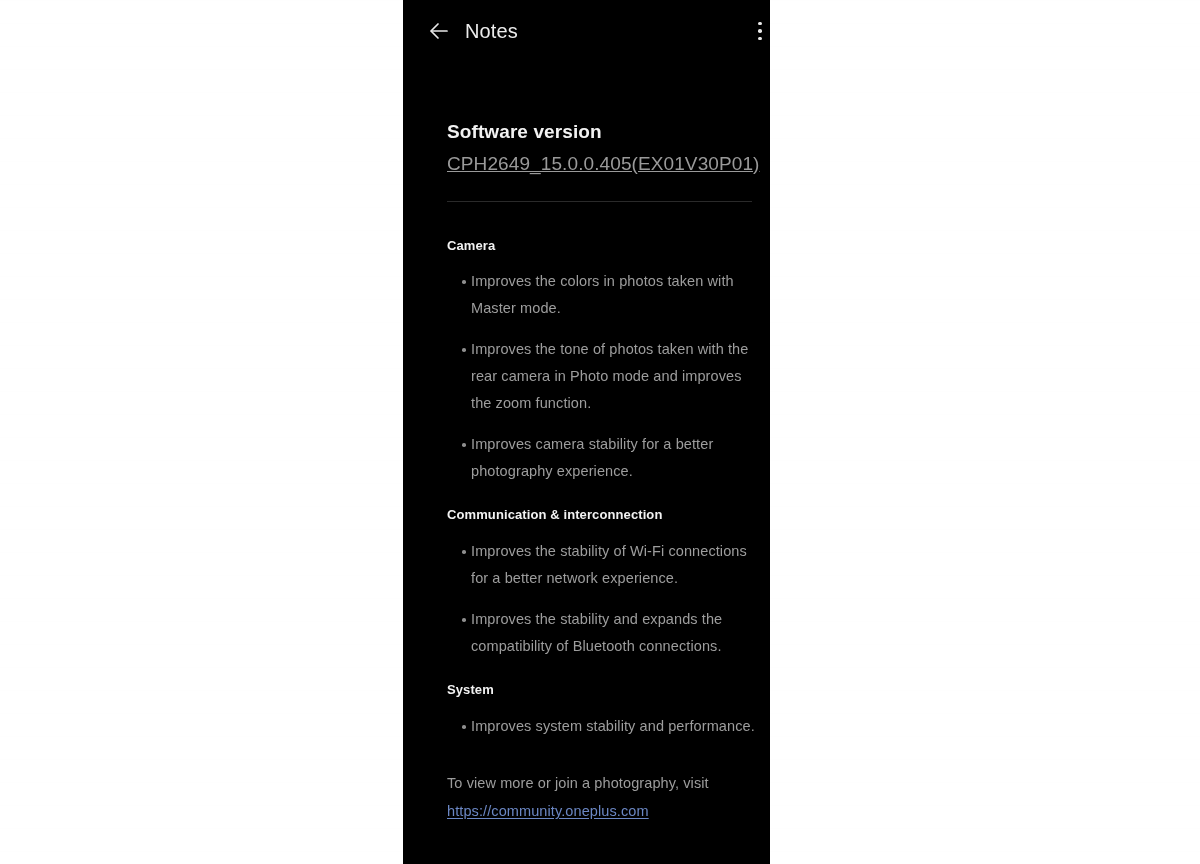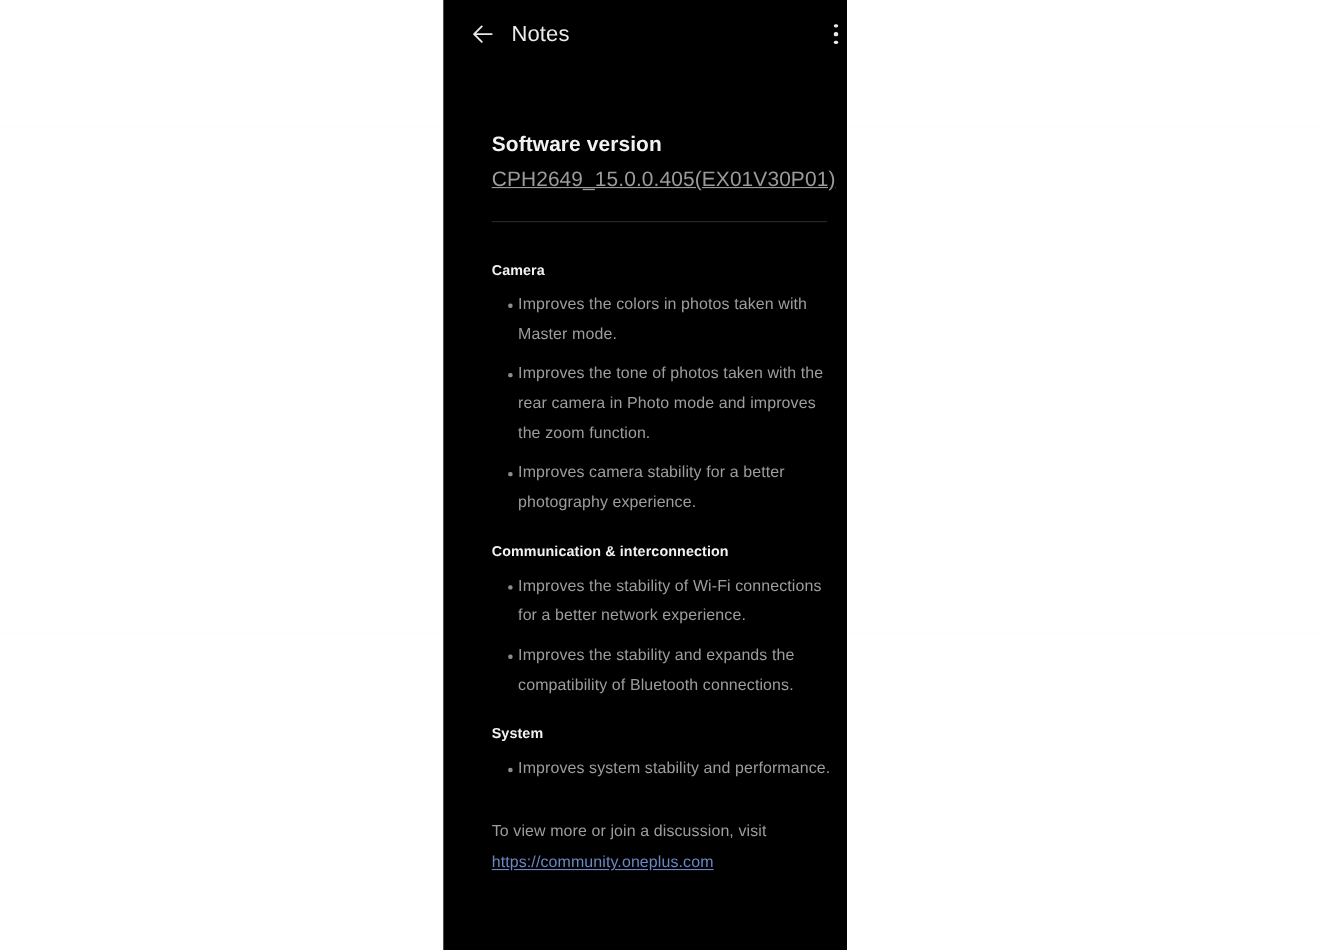--- a/index.html
+++ b/index.html
@@ -165,20 +165,21 @@
   }
   .bullet-item {
     position: relative;
     padding-left: 24px;
     color: #9d9d9d;
     font-size: 14.5px;
     font-weight: 400;
     line-height: 27px;
     letter-spacing: 0.1px;
     margin-bottom: 9px;
+    margin-top: 14px;
   }
   .bullet-item:last-child { margin-bottom: 0; }
   .bullet-item::before {
     content: "";
     position: absolute;
     left: 15px;
     top: 12px;
     width: 3.5px;
     height: 3.5px;
     border-radius: 50%;
@@ -261,20 +262,20 @@
               </ul>
             </div>
             <div class="section">
               <div class="section-title">System</div>
               <ul class="bullet-list">
                 <li class="bullet-item">Improves system stability and performance.</li>
               </ul>
             </div>
           </div>
 
-        <div class="footer-note">To view more or join a discussion, visit</div>
+        <div class="footer-note">To view more or join a photography, visit</div>
         <a class="footer-link" href="#">https://community.oneplus.com</a>
 
       </div>
     </div>
 
   </div>
 </div>
 
 </body></html>

